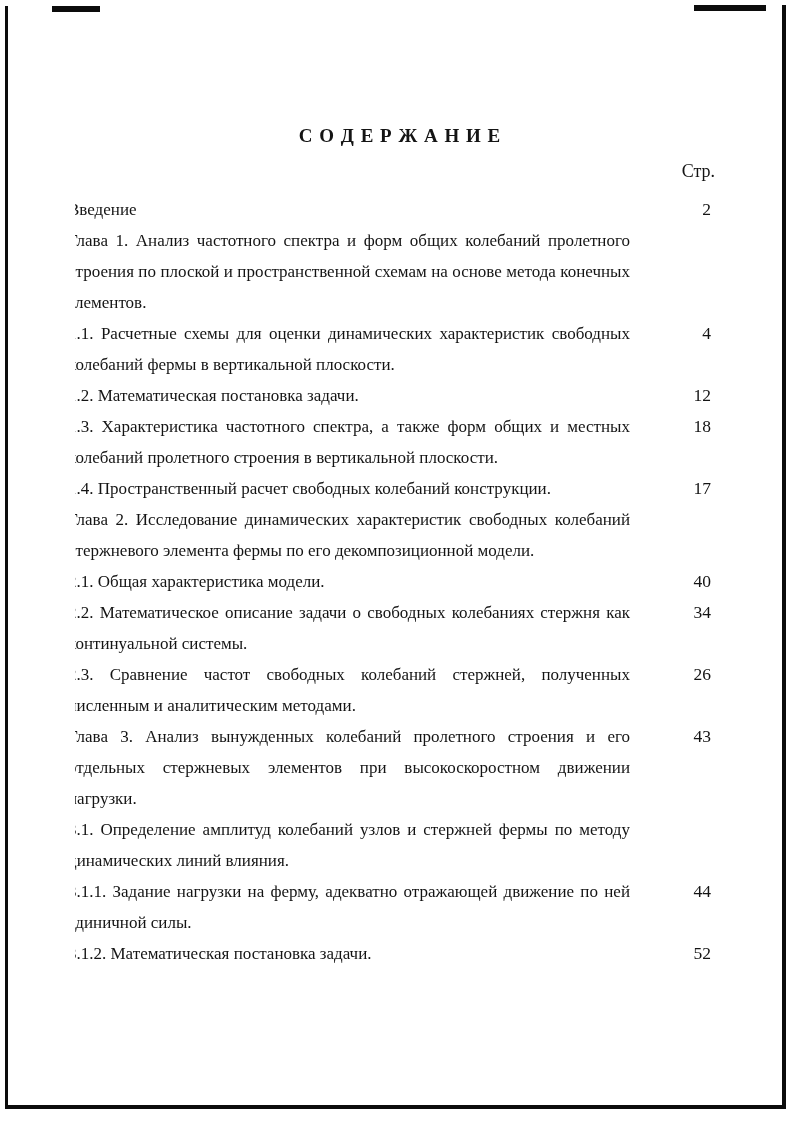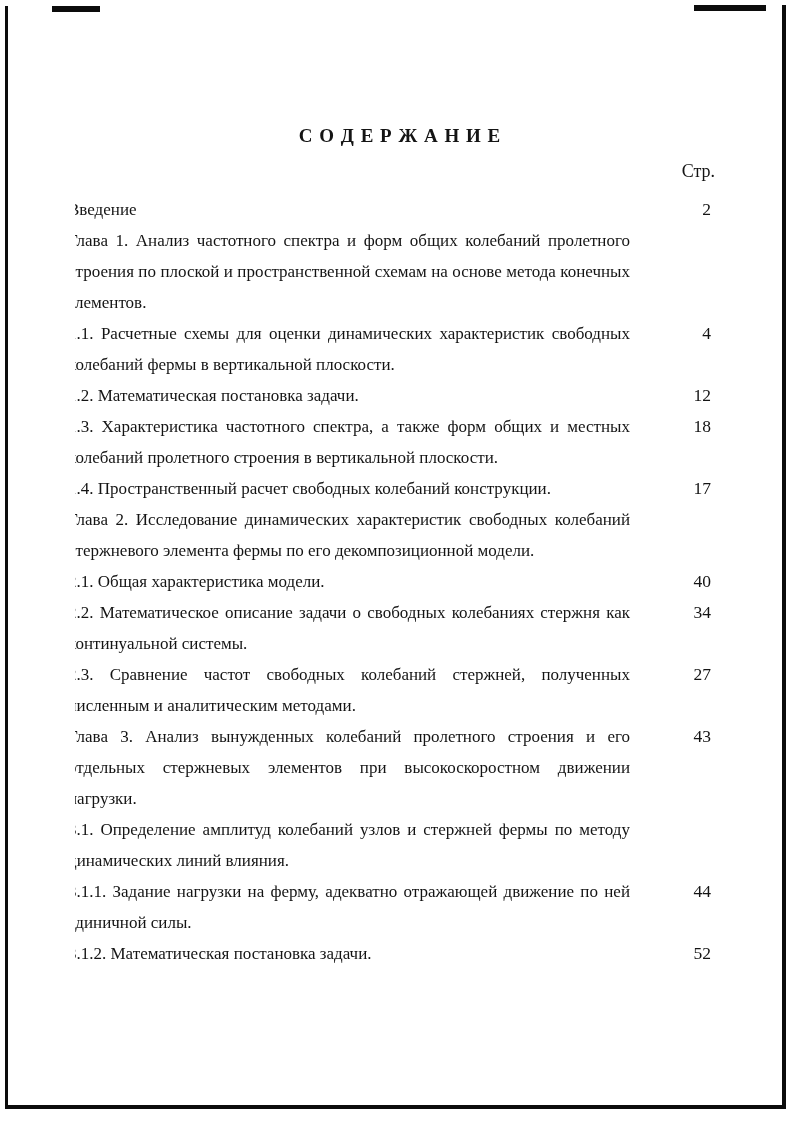--- a/index.html
+++ b/index.html
@@ -118,21 +118,21 @@
       <div class="toc-row">
         <div class="entry-text">2.1. Общая характеристика модели.</div>
         <div class="entry-page">40</div>
       </div>
       <div class="toc-row">
         <div class="entry-text">2.2. Математическое описание задачи о свободных колебаниях стержня как континуальной системы.</div>
         <div class="entry-page">34</div>
       </div>
       <div class="toc-row">
         <div class="entry-text">2.3. Сравнение частот свободных колебаний стержней, полученных численным и аналитическим методами.</div>
-        <div class="entry-page">27</div>
+        <div class="entry-page">26</div>
       </div>
       <div class="toc-row">
         <div class="entry-text">Глава 3. Анализ вынужденных колебаний пролетного строения и его отдельных стержневых элементов при высокоскоростном движении нагрузки.</div>
         <div class="entry-page">43</div>
       </div>
       <div class="toc-row">
         <div class="entry-text">3.1. Определение амплитуд колебаний узлов и стержней фермы по методу динамических линий влияния.</div>
         <div class="entry-page"></div>
       </div>
       <div class="toc-row">

